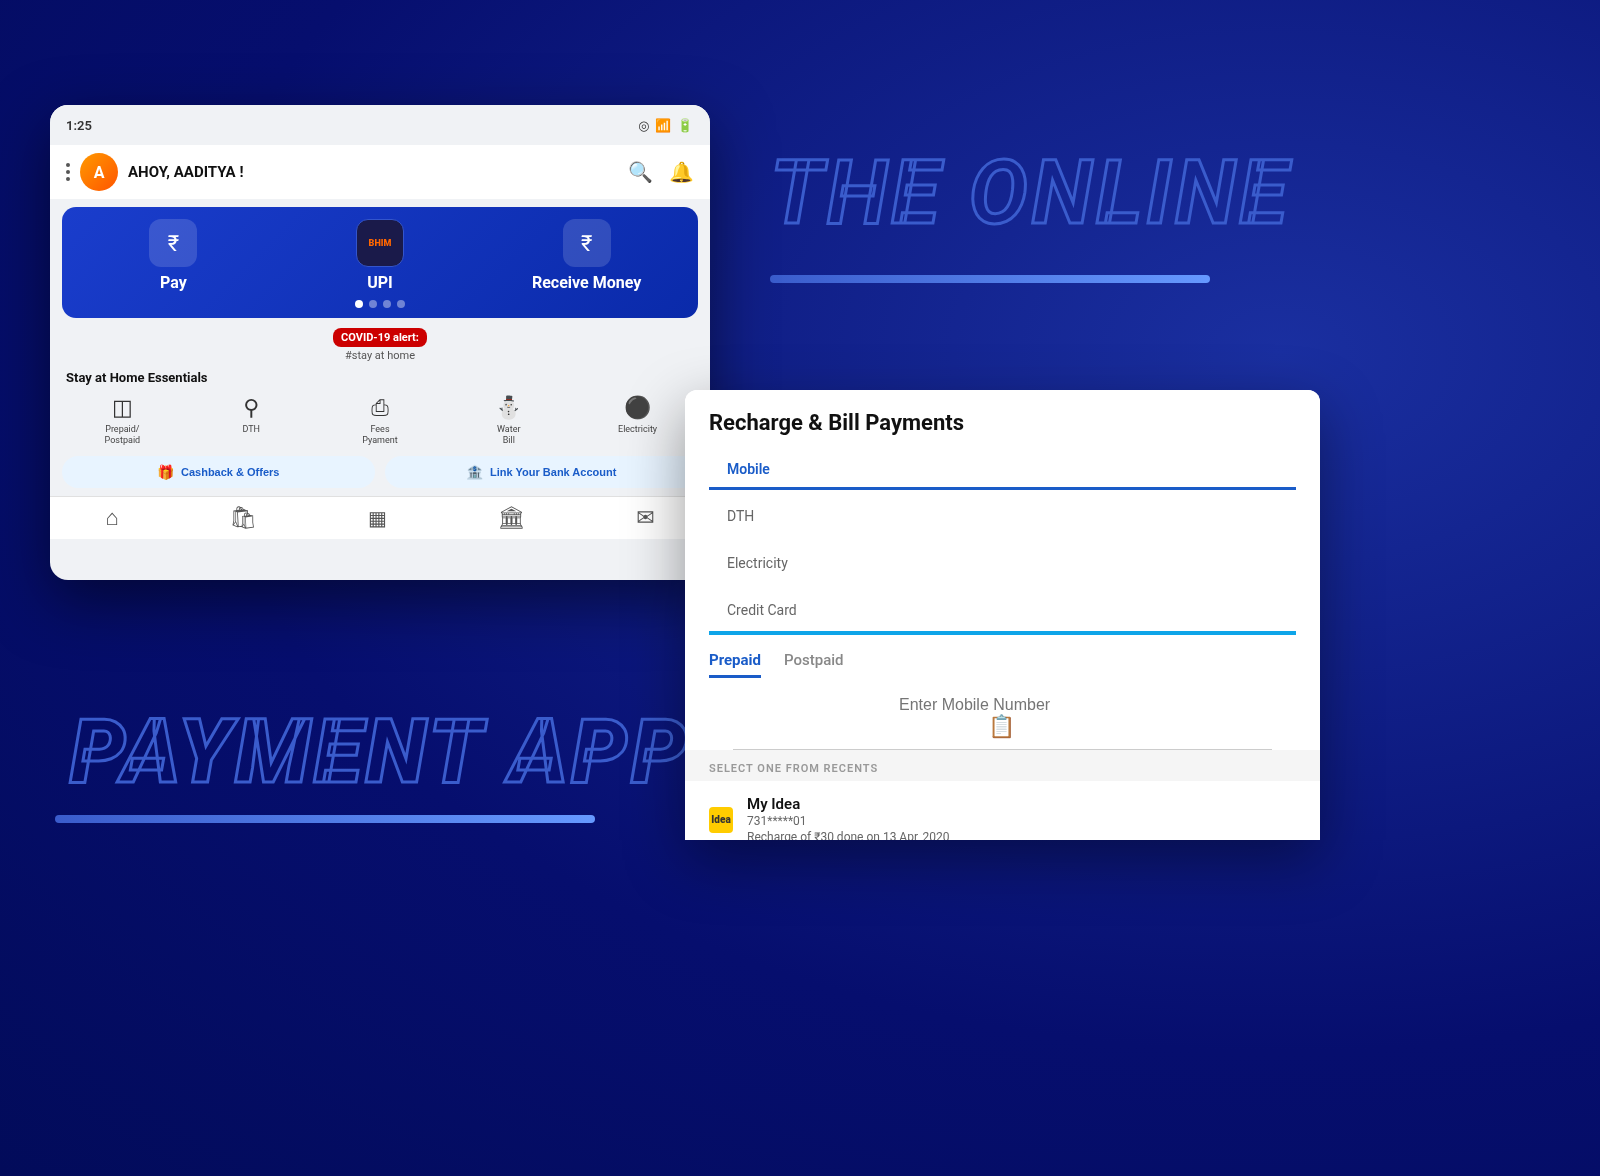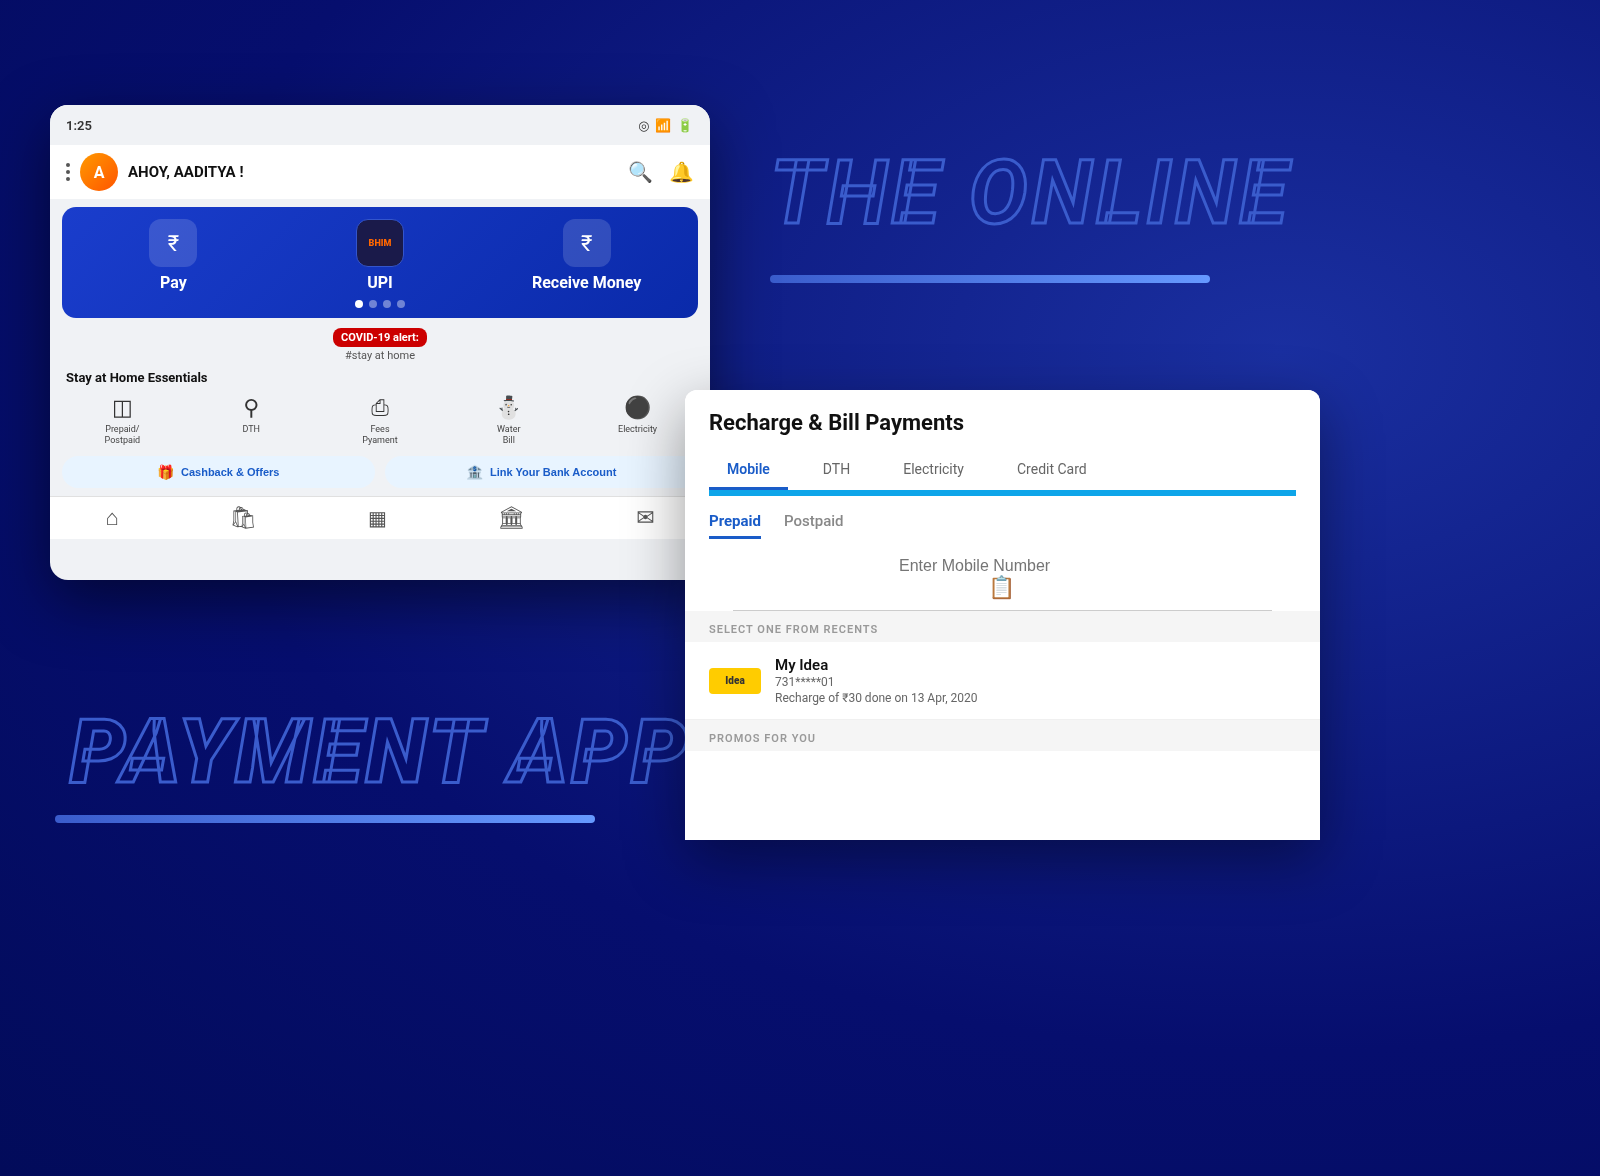--- a/index.html
+++ b/index.html
@@ -363,22 +363,23 @@
 
     .recharge-title {
       font-size: 22px;
       font-weight: 700;
       color: #111;
       margin-bottom: 16px;
     }
 
     .recharge-tabs {
       display: flex;
-      gap: 17px;
-      border-bottom: 6px solid #0ea5e9;
+      gap: 8px;
+      border-bottom: 4px solid #0ea5e9;
+      flex-direction: column;
     }
 
     .rtab {
       padding: 10px 18px;
       font-size: 14px;
       color: #666;
       cursor: pointer;
       border-bottom: 3px solid transparent;
       white-space: nowrap;
     }
@@ -448,21 +449,21 @@
     .recent-item {
       display: flex;
       align-items: center;
       gap: 14px;
       padding: 14px 24px;
       border-bottom: 1px solid #f0f0f0;
       cursor: pointer;
     }
 
     .idea-logo {
-      width: 52px;
+      width: 24px;
       height: 26px;
       background: #ffcc00;
       border-radius: 4px;
       display: flex;
       align-items: center;
       justify-content: center;
       font-size: 10px;
       font-weight: 900;
       color: #333;
     }

